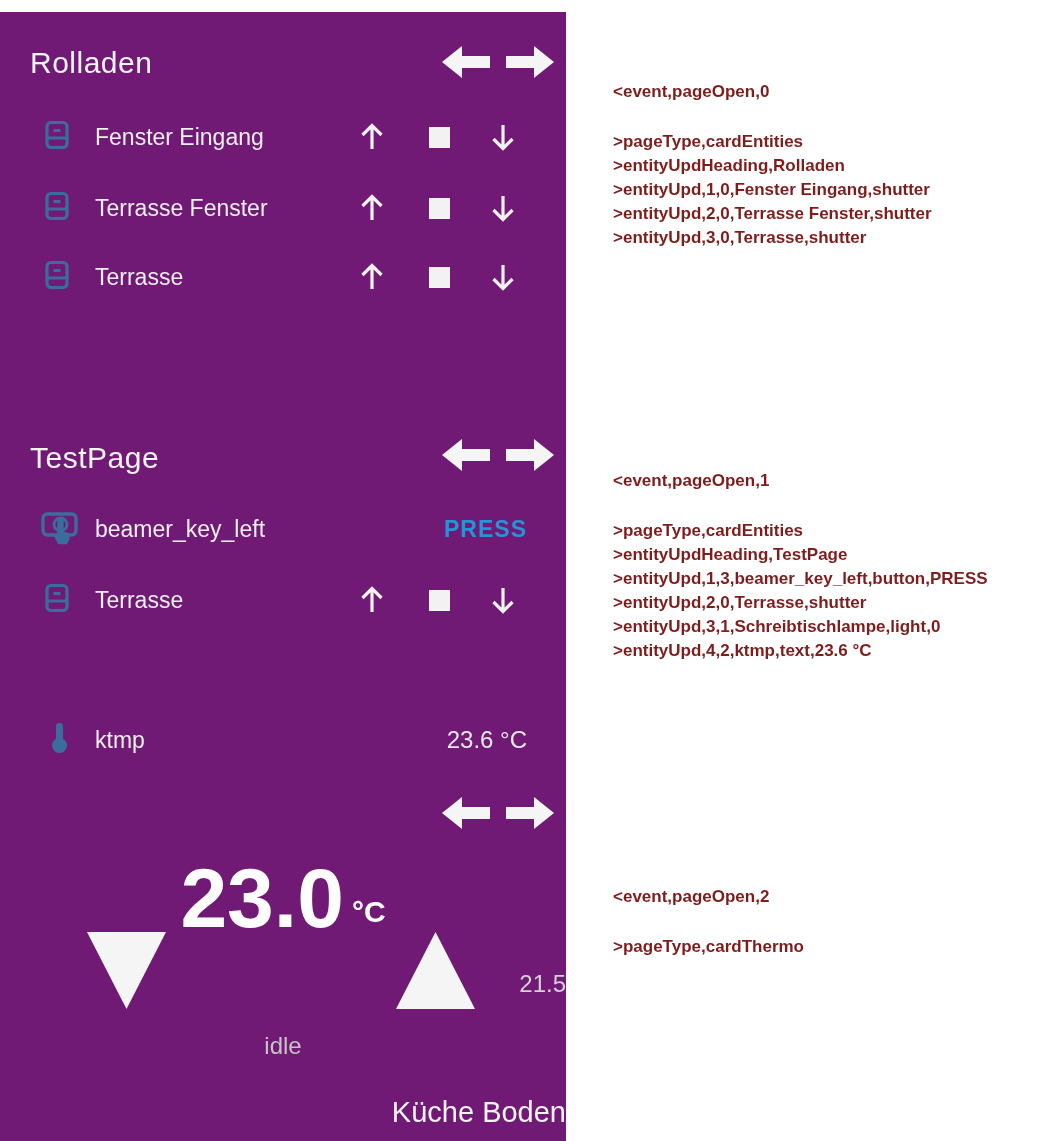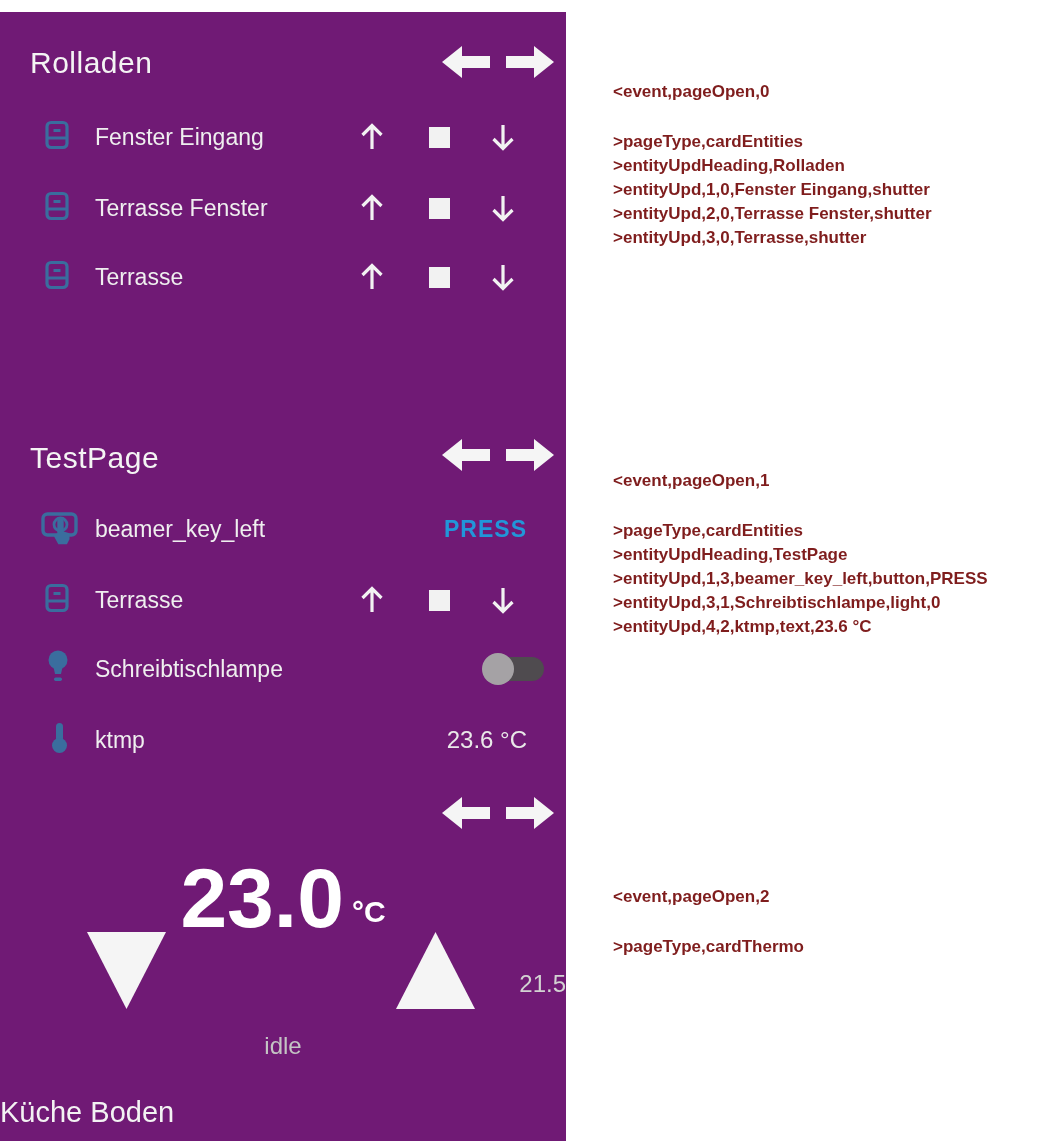--- a/index.html
+++ b/index.html
@@ -81,21 +81,21 @@
   .thermo-setpoint {
     position: absolute; left: 0; top: 958px; width: 566px;
     text-align: right; font-size: 24px; color: #d2d2d2;
   }
   .thermo-state {
     position: absolute; left: 0; top: 990px; width: 566px;
     text-align: center; font-size: 24px; color: #c4c4c4; margin-top: 30px;
   }
   .thermo-title {
     position: absolute; left: 0; top: 1084px; width: 566px;
-    text-align: left; font-size: 29px; color: #f3f3f3;
+    text-align: right; font-size: 29px; color: #f3f3f3;
   }
   .protocol-block {
     position: absolute; left: 613px; width: 430px;
     font-size: 17px; font-weight: 700; color: #7f1d1d;
     line-height: 24px; white-space: nowrap;
   }
   .pblock-1 { top: 80px; }
   .pblock-2 { top: 469px; }
   .pblock-3 { top: 885px; }
   .pline-event { margin-bottom: 26px; }
@@ -236,34 +236,20 @@
     <span class="ctl ctl-stop">
       <span class="stop-square"></span>
     </span>
     <span class="ctl ctl-down">
       <svg width="36" height="36" viewBox="0 0 36 36">
         <path d="M18,6 L18,29 M8.5,20 L18,29.5 L27.5,20" fill="none" stroke="#f2f2f2" stroke-width="3.2"></path>
       </svg>
     </span>
   </div>
 
-  <div class="entity-row" style="top:635px;">
-    <span class="entity-icon" style="left:47px;">
-      <svg width="22" height="34" viewBox="0 0 22 34">
-        <circle cx="11" cy="10" r="9.5" fill="#3a6d9e"></circle>
-        <path d="M6.5,17 h9 l-1.5,7 h-6 z" fill="#3a6d9e"></path>
-        <rect x="7" y="27.5" width="8" height="3.4" rx="1.7" fill="#3a6d9e"></rect>
-      </svg>
-    </span>
-    <span class="entity-label">Schreibtischlampe</span>
-    <span class="toggle">
-      <span class="toggle-track"></span>
-      <span class="toggle-knob"></span>
-    </span>
-  </div>
 
   <div class="entity-row" style="top:706px;">
     <span class="entity-icon" style="left:51px;">
       <svg width="17" height="32" viewBox="0 0 17 32">
         <rect x="5" y="1" width="7" height="19" rx="3.5" fill="#3a6d9e"></rect>
         <circle cx="8.5" cy="23.5" r="7.5" fill="#3a6d9e"></circle>
       </svg>
     </span>
     <span class="entity-label">ktmp</span>
     <span class="text-value">23.6 °C</span>
@@ -309,20 +295,21 @@
   <div>&gt;entityUpd,1,0,Fenster Eingang,shutter</div>
   <div>&gt;entityUpd,2,0,Terrasse Fenster,shutter</div>
   <div>&gt;entityUpd,3,0,Terrasse,shutter</div>
 </div>
 
 <div class="protocol-block pblock-2">
   <div class="pline-event">&lt;event,pageOpen,1</div>
   <div>&gt;pageType,cardEntities</div>
   <div>&gt;entityUpdHeading,TestPage</div>
   <div>&gt;entityUpd,1,3,beamer_key_left,button,PRESS</div>
+  <div>&gt;entityUpd,2,0,Terrasse,shutter</div>
   <div>&gt;entityUpd,3,1,Schreibtischlampe,light,0</div>
   <div>&gt;entityUpd,4,2,ktmp,text,23.6 °C</div>
 </div>
 
 <div class="protocol-block pblock-3">
   <div class="pline-event">&lt;event,pageOpen,2</div>
   <div>&gt;pageType,cardThermo</div>
 </div>
 
 </body></html>

